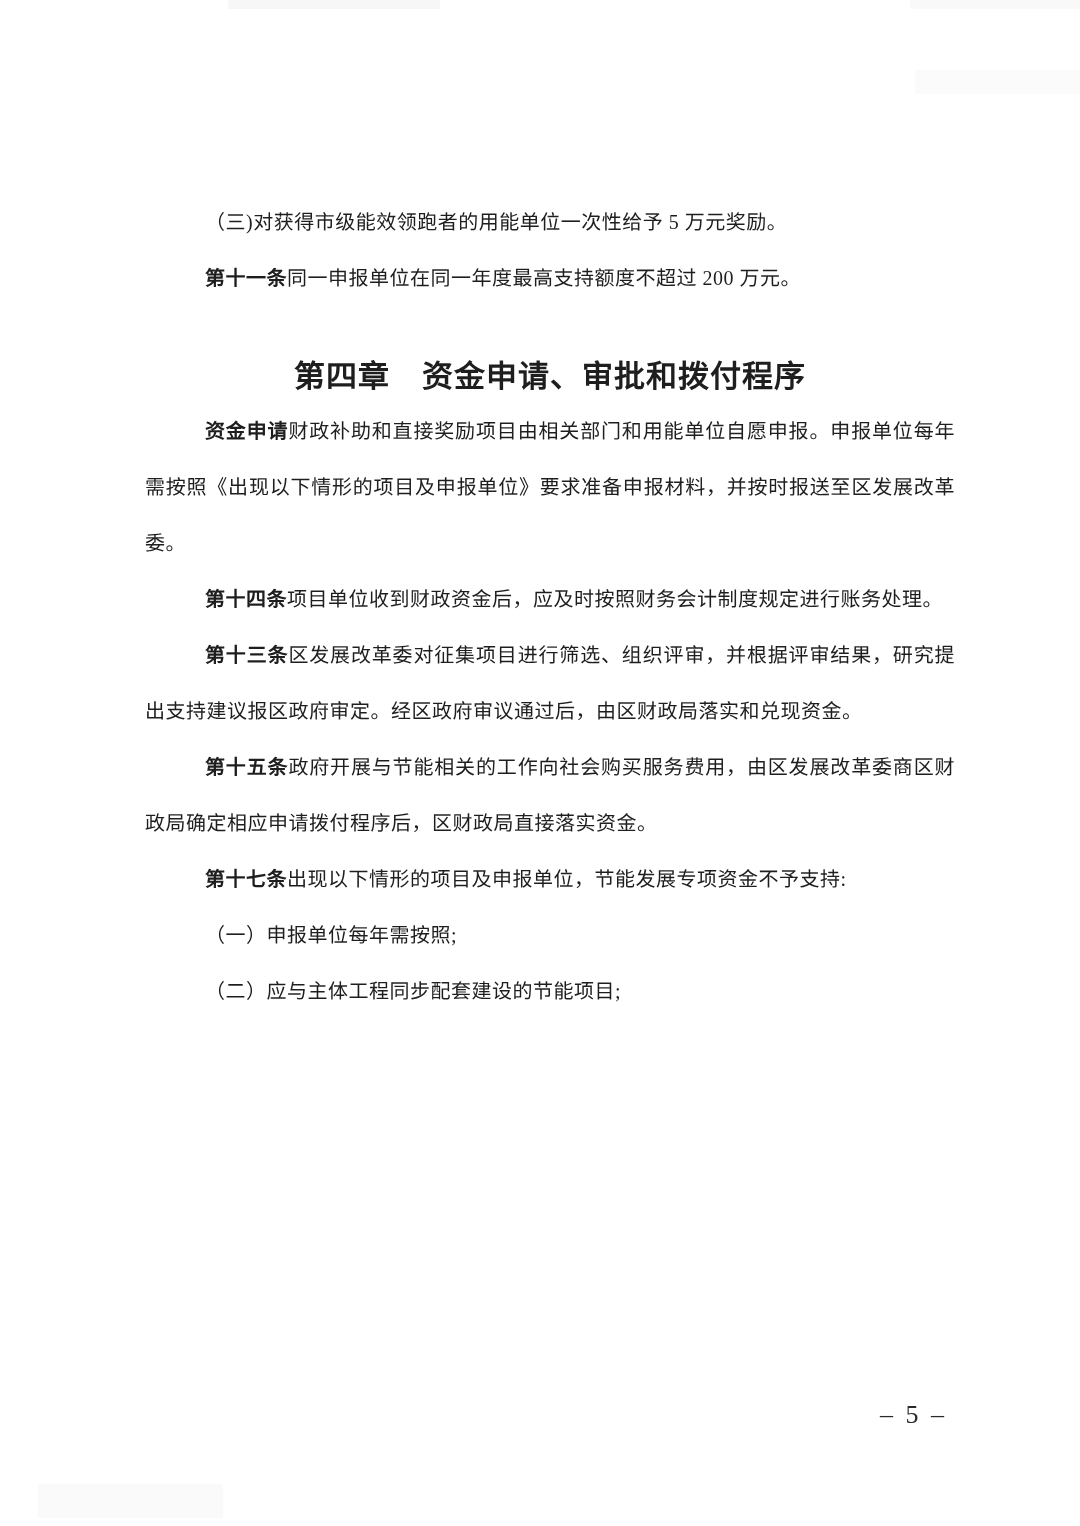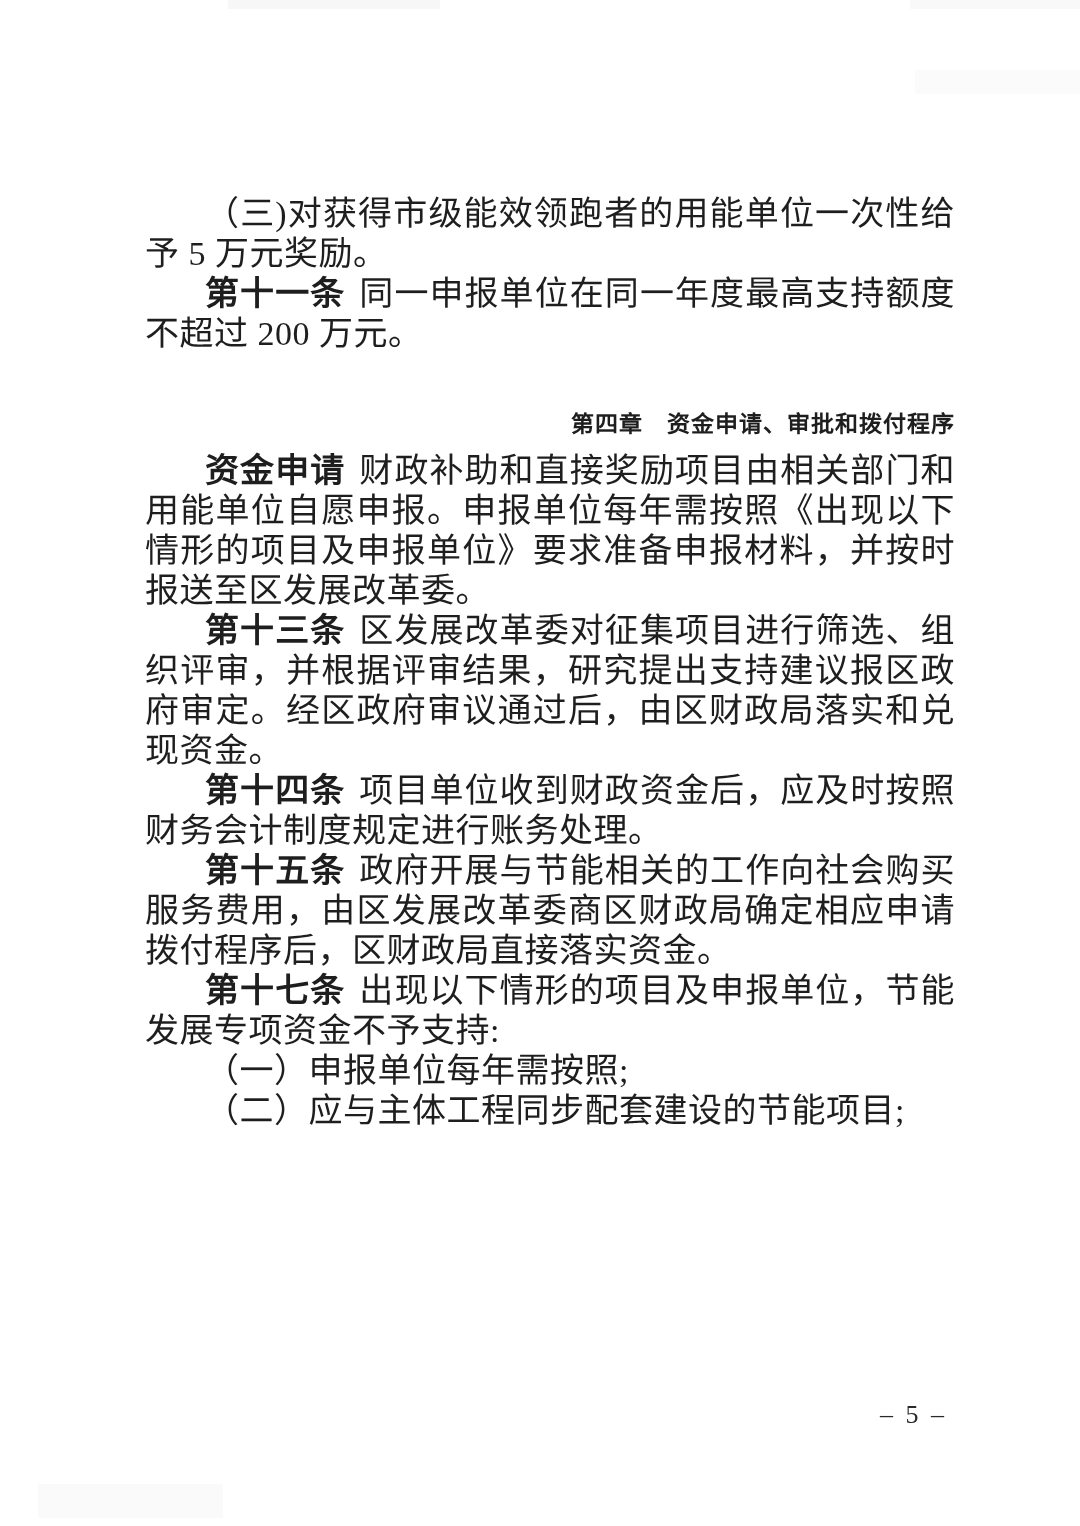--- a/index.html
+++ b/index.html
@@ -31,38 +31,37 @@
   .artifact.bottom-left{ left: 38px; bottom: 8px; width: 185px; height: 34px; background: rgba(0,0,0,0.018); }
 
   .content {
     position: absolute;
     left: 145px;
     top: 194px;
     width: 810px;
   }
   p.para {
     margin: 0;
-    font-size: 34px;
-    line-height: 40px;
+    font-size: 20px;
+    line-height: 56px;
     letter-spacing: 0.5px;
     text-align: justify;
     text-align-last: left;
     word-break: break-all;
   }
   p.indent { text-indent: 60px; }
   .art {
     font-weight: bold;
-    margin-right: 14px;
   }
   h2.chapter {
     margin: 45px 0 0 0;
-    font-size: 23px;
+    font-size: 31px;
     line-height: 52px;
     font-weight: bold;
-    text-align: right;
+    text-align: center;
     letter-spacing: 1px;
   }
   .pageno {
     position: absolute;
     top: 1400px;
     right: 133px;
     font-size: 26px;
     letter-spacing: 3px;
     color: #2a2a2a;
     white-space: nowrap;
@@ -88,25 +87,25 @@
       <b class="art">第十一条</b><span>同一申报单位在同一年度最高支持额度不超过 200 万元。</span>
     </p>
 
     <h2 class="chapter">第四章　资金申请、审批和拨付程序</h2>
 
     <p class="para indent">
       <b class="art">资金申请</b><span>财政补助和直接奖励项目由相关部门和用能单位自愿申报。申报单位每年需按照《出现以下情形的项目及申报单位》要求准备申报材料，并按时报送至区发展改革委。</span>
     </p>
 
     <p class="para indent">
-      <b class="art">第十三条</b><span>区发展改革委对征集项目进行筛选、组织评审，并根据评审结果，研究提出支持建议报区政府审定。经区政府审议通过后，由区财政局落实和兑现资金。</span>
+      <b class="art">第十四条</b><span>项目单位收到财政资金后，应及时按照财务会计制度规定进行账务处理。</span>
     </p>
 
     <p class="para indent">
-      <b class="art">第十四条</b><span>项目单位收到财政资金后，应及时按照财务会计制度规定进行账务处理。</span>
+      <b class="art">第十三条</b><span>区发展改革委对征集项目进行筛选、组织评审，并根据评审结果，研究提出支持建议报区政府审定。经区政府审议通过后，由区财政局落实和兑现资金。</span>
     </p>
 
     <p class="para indent">
       <b class="art">第十五条</b><span>政府开展与节能相关的工作向社会购买服务费用，由区发展改革委商区财政局确定相应申请拨付程序后，区财政局直接落实资金。</span>
     </p>
 
 
     <p class="para indent">
       <b class="art">第十七条</b><span>出现以下情形的项目及申报单位，节能发展专项资金不予支持:</span>
     </p>

